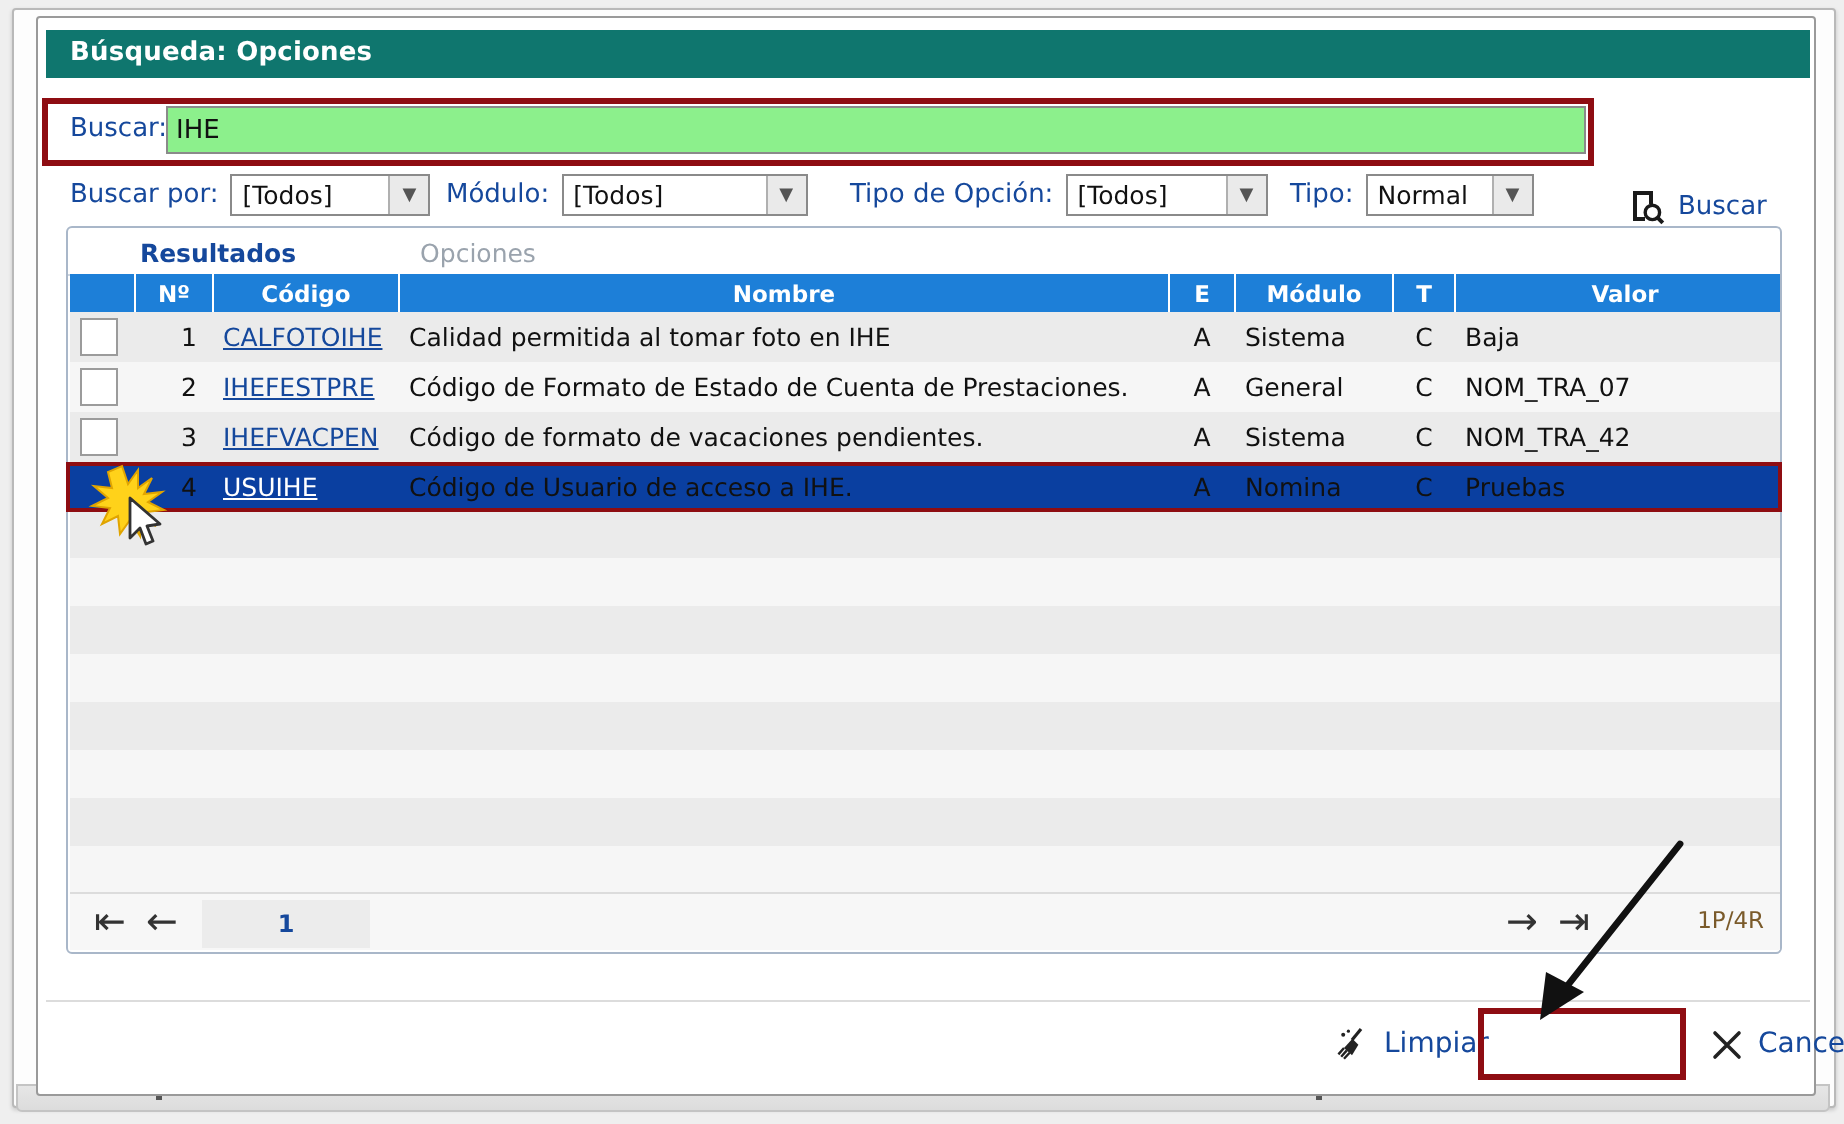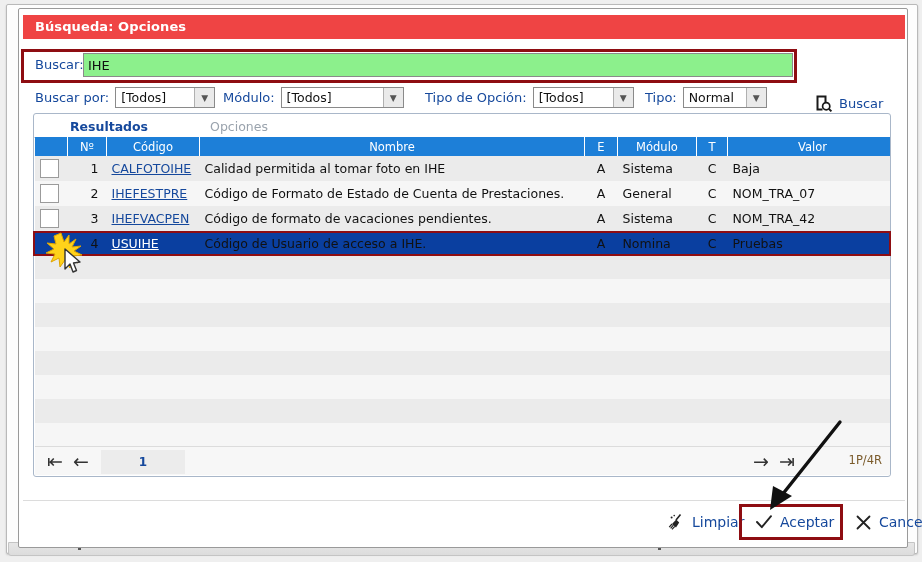--- a/index.html
+++ b/index.html
@@ -24,21 +24,21 @@
   .behind-dot{position:absolute;width:3px;height:3px;background:#555;top:547px;}
 
   
   .dialog{
     position:absolute;left:18px;top:8px;width:890px;height:540px;
     background:#ffffff;border:1px solid #9a9a9a;border-radius:2px;
     box-sizing:border-box;
   }
   .titlebar{
     position:absolute;left:4px;top:6px;width:882px;height:24px;
-    background:#ef4444;color:#fff;
+    background:#0f766e;color:#fff;
     font-weight:bold;font-size:13px;line-height:24px;
     padding-left:12px;box-sizing:border-box;letter-spacing:.1px;
   }
   
   .search-row{position:absolute;left:4px;top:40px;width:880px;height:34px;}
   .lbl{color:#15489c;font-size:13px;}
   .buscar-label{position:absolute;left:12px;top:8px;}
   .search-input{
     position:absolute;left:60px;top:4px;width:710px;height:24px;
     background:#8cf08c;border:1px solid #8a8a8a;box-sizing:border-box;
@@ -72,21 +72,21 @@
   .tabs{position:absolute;left:0;top:0;height:23px;width:100%;border-bottom:1px solid #ccd5e0;}
   .tab{
     position:absolute;top:2px;height:21px;font-size:12.5px;font-weight:bold;
     display:flex;align-items:center;justify-content:center;cursor:pointer;
   }
   .tab.active{color:#15489c;border-bottom:3px solid #15489c;}
   .tab.inactive{color:#9aa3ad;font-weight:normal;}
   .grid{position:absolute;left:1px;top:23px;width:855px;height:316px;overflow:hidden;}
   table.res{border-collapse:collapse;width:855px;table-layout:fixed;font-size:12.5px;}
   table.res thead th{
-    background:#1d7fd8;color:#fff;font-size:11.5px;font-weight:normal;
+    background:#1d7fd8;color:#fff;font-size:11.5px;font-weight:bold;
     height:19px;border-right:1px solid #fff;text-align:center;padding:0;
   }
   table.res thead th:last-child{border-right:none;}
   table.res tbody td{height:24px;padding:0 5px;color:#111;border:none;overflow:hidden;white-space:nowrap;}
   tr.r-odd{background:#ebebeb;}
   tr.r-even{background:#f6f6f6;}
   tr.sel-row td{background:#0a3fa0;color:#fff;}
   .c-chk{width:32px;}
   .c-no{width:38px;text-align:right;padding-right:8px !important;}
   .c-cod{width:92px;}
@@ -318,28 +318,20 @@
             <path d="M13.5 1.5 L9 7" stroke="#222" stroke-width="1.6" fill="none"></path>
             <path d="M9.2 6.4 L5 11 L9 14.6 L12.2 9.4 Z" fill="#222"></path>
             <path d="M5 11 L2.2 14.2 M6.4 12.2 L3.6 15.4 M7.8 13.4 L5 16.4" stroke="#222" stroke-width="1.2"></path>
             <circle cx="4.6" cy="4.4" r="1" fill="#222"></circle>
             <circle cx="7.2" cy="2.6" r=".8" fill="#222"></circle>
           </svg>
         </span>
         <span>Limpiar</span>
       </div>
 
-      <div class="abtn" style="left:724px;">
-        <span>
-          <svg class="svgicon" width="18" height="18" viewBox="0 0 18 18">
-            <path d="M2 9 L6.8 14.2 L16 3.2" stroke="#222" stroke-width="1.9" fill="none" stroke-linecap="round" stroke-linejoin="round"></path>
-          </svg>
-        </span>
-        <span>Aceptar</span>
-      </div>
 
       <div class="abtn" style="left:824px;">
         <span>
           <svg class="svgicon" width="17" height="17" viewBox="0 0 17 17">
             <path d="M2.5 2.5 L14.5 14.5 M14.5 2.5 L2.5 14.5" stroke="#222" stroke-width="1.8" stroke-linecap="round"></path>
           </svg>
         </span>
         <span>Cancelar</span>
       </div>
 

